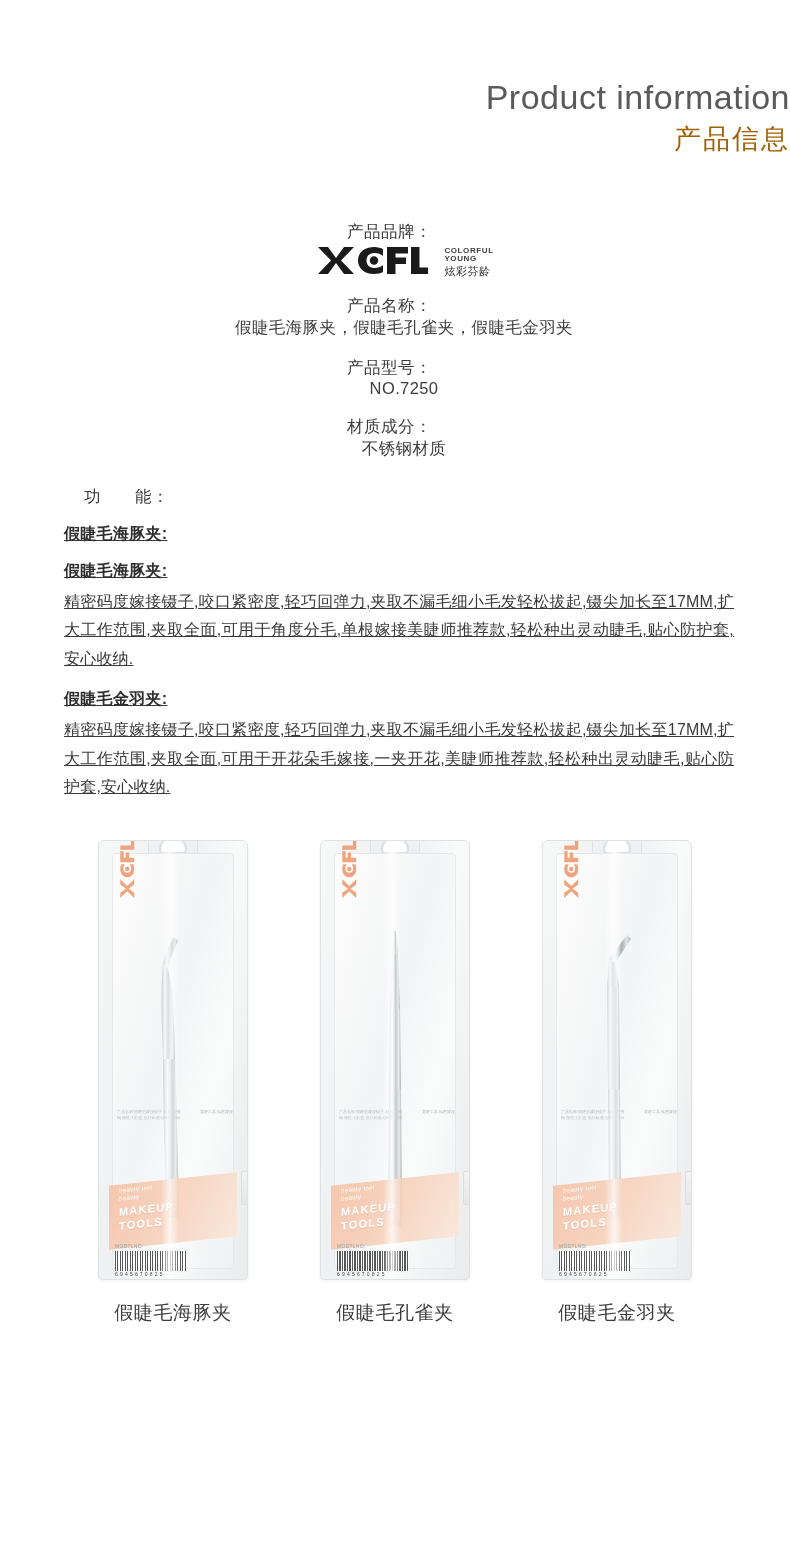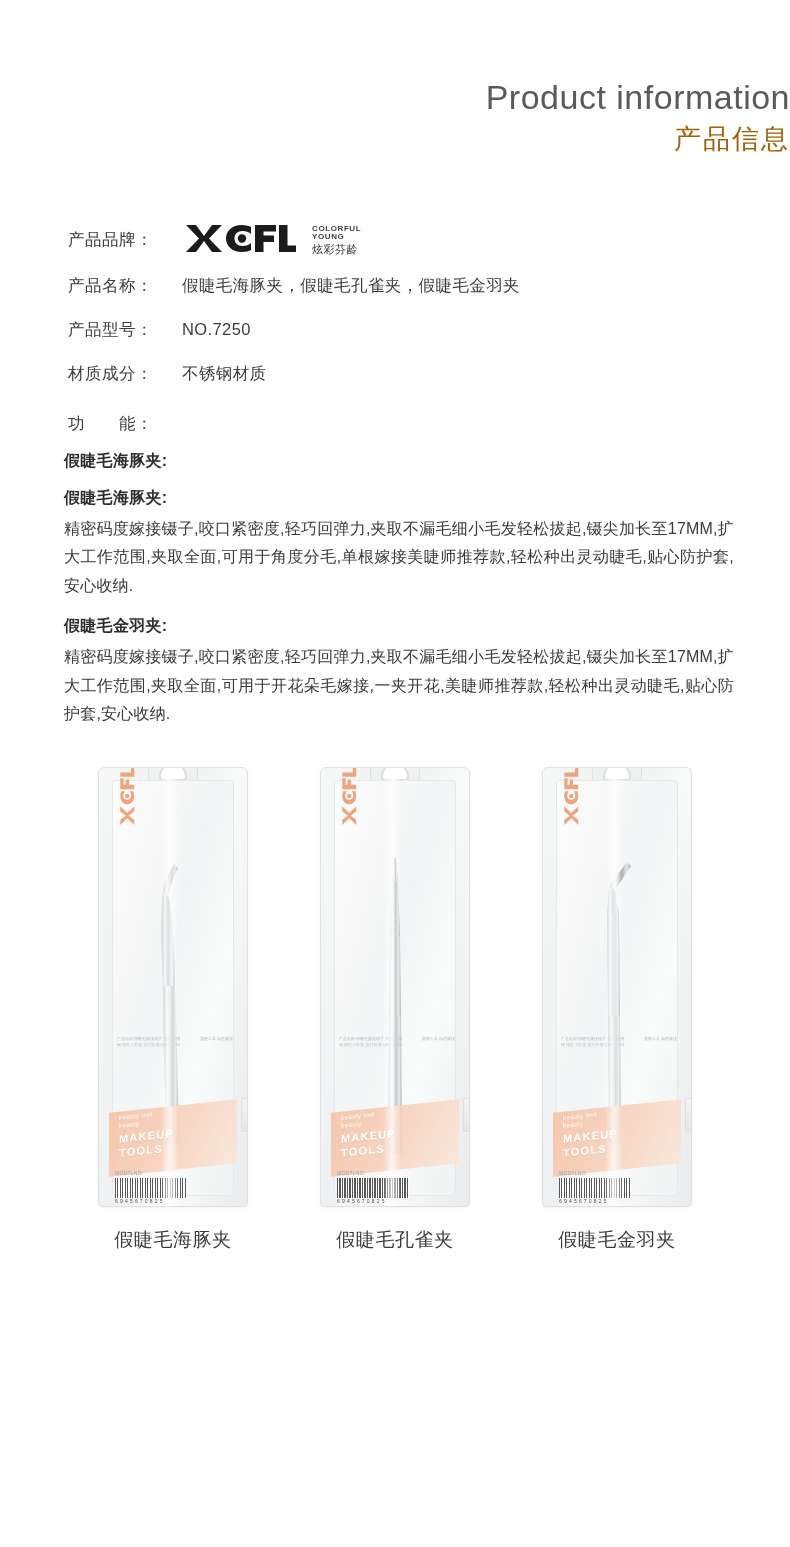--- a/index.html
+++ b/index.html
@@ -43,20 +43,21 @@
   .spec-block {
     margin-top: 62px;
     padding-left: 68px;
     padding-right: 60px;
   }
   .spec-row {
     display: flex;
     align-items: center;
     margin-bottom: 18px;
     min-height: 26px;
+    flex-direction: column;
   }
   .spec-label {
     font-size: 16.5px;
     color: #3c3c3c;
     letter-spacing: 0.5px;
     white-space: nowrap;
     flex: 0 0 auto;
     min-width: 104px;
   }
   .spec-value {
@@ -102,27 +103,29 @@
   .func-label-row {
     display: flex;
     align-items: center;
     margin-top: 26px;
     margin-bottom: 8px;
   }
   .func-label {
     font-size: 16.5px;
     color: #3c3c3c;
     letter-spacing: 0.5px;
+    margin-left: 16px;
   }
 
   
   .desc-block {
     padding-left: 64px;
     padding-right: 56px;
     margin-top: 16px;
+    text-decoration: underline;
   }
   .desc-section { margin-bottom: 16px; }
   .desc-heading {
     font-size: 16px;
     color: #2e2e2e;
     font-weight: bold;
     letter-spacing: 0.3px;
     margin: 0 0 6px 0;
   }
   .desc-body {

